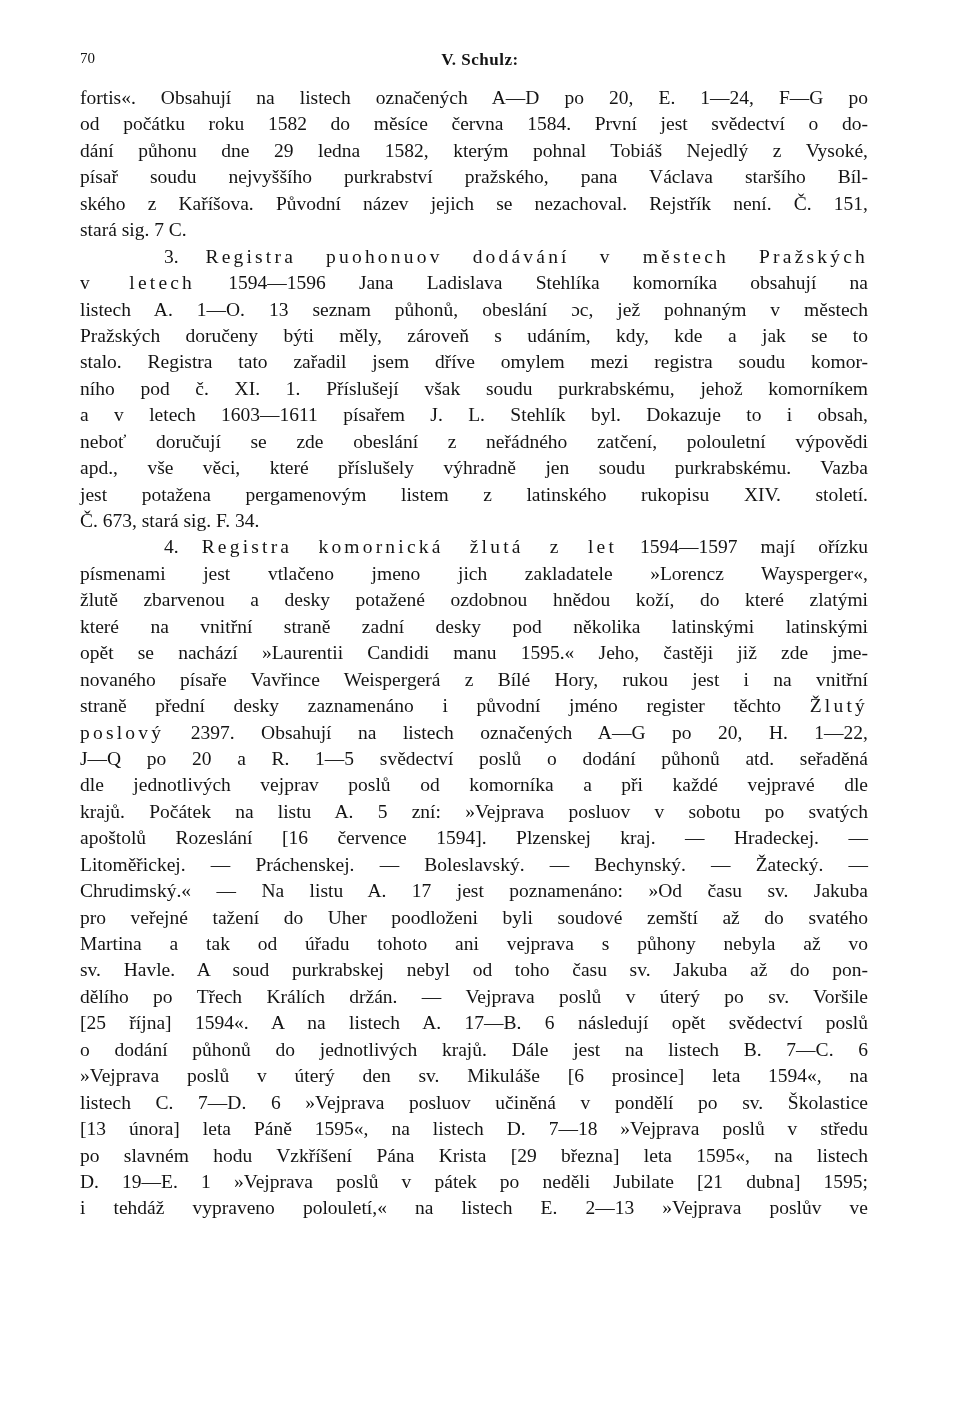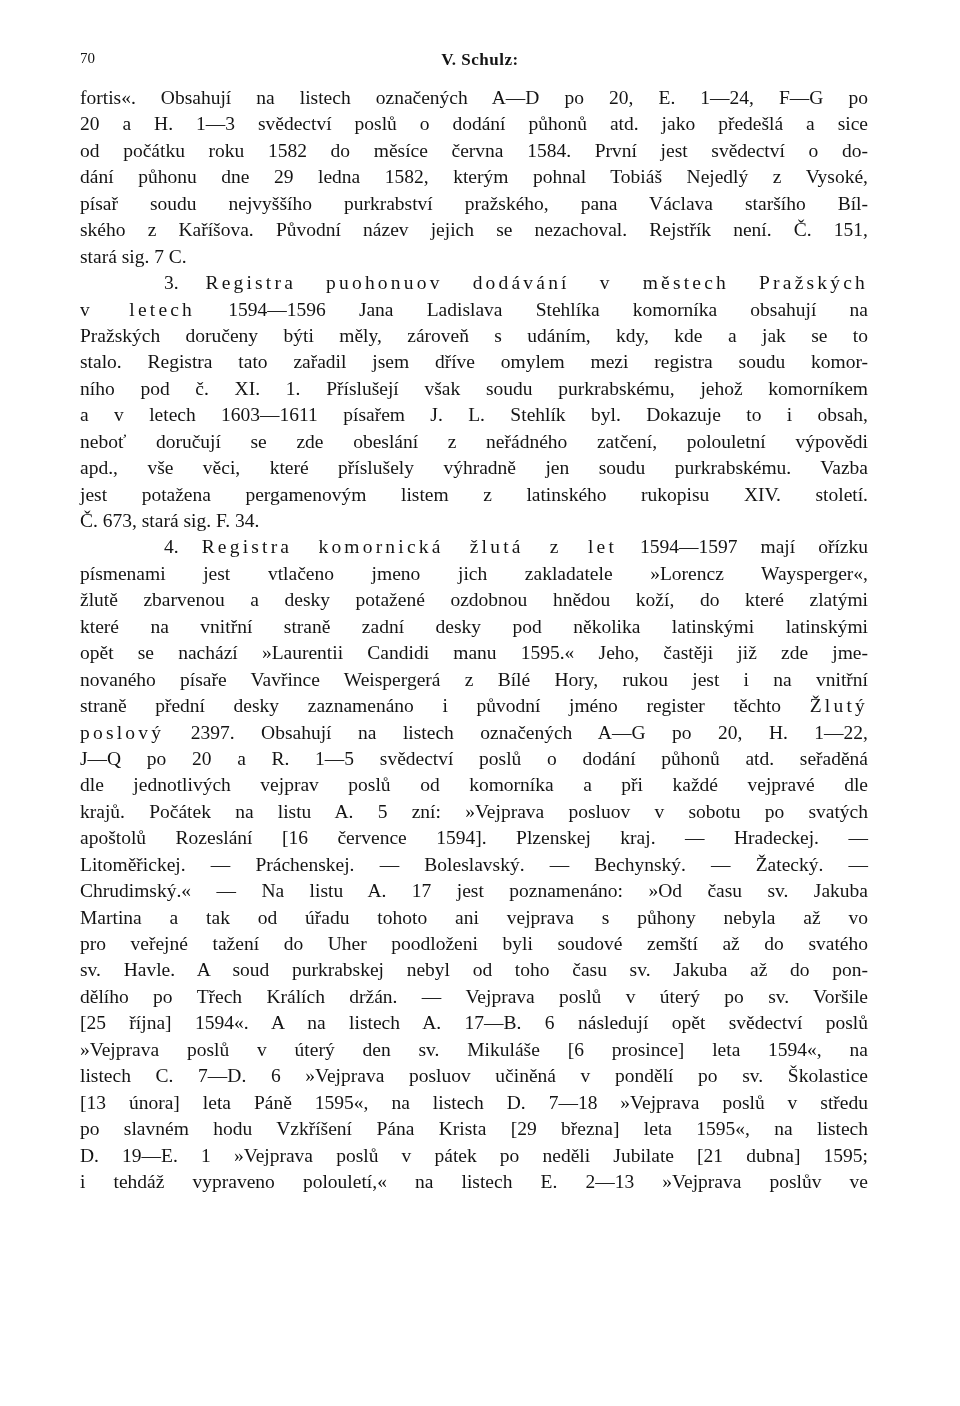--- a/index.html
+++ b/index.html
@@ -18,28 +18,28 @@
 </head>
 <body>
 
 <div class="header">
   <span class="page-number">70</span>
   <span class="running-head">V. Schulz:</span>
 </div>
 
 <div class="body-text" id="body-text">
     <div class="line"><span>fortis«. Obsahují na listech označených A—D po 20, E. 1—24, F—G po</span></div>
-    <div class="line"><span>20 a H. 1—3 svědectví poslů o dodání půhonů atd. jako předešlá a sice</span></div>
     <div class="line"><span>od počátku roku 1582 do měsíce června 1584. První jest svědectví o do-</span></div>
     <div class="line"><span>dání půhonu dne 29 ledna 1582, kterým pohnal Tobiáš Nejedlý z Vysoké,</span></div>
     <div class="line"><span>písař soudu nejvyššího purkrabství pražského, pana Václava staršího Bíl-</span></div>
     <div class="line"><span>ského z Kaříšova. Původní název jejich se nezachoval. Rejstřík není. Č. 151,</span></div>
     <div class="line last"><span>stará sig. 7 C.</span></div>
     <div class="line indent"><span>3. </span><span class="spaced">Registra puohonuov dodávání v městech Pražských</span></div>
     <div class="line"><span class="spaced">v letech</span><span> 1594—1596 Jana Ladislava Stehlíka komorníka obsahují na</span></div>
+    <div class="line"><span>listech A. 1—O. 13 seznam půhonů, obeslání ɔc, jež pohnaným v městech</span></div>
     <div class="line"><span>Pražských doručeny býti měly, zároveň s udáním, kdy, kde a jak se to</span></div>
     <div class="line"><span>stalo. Registra tato zařadil jsem dříve omylem mezi registra soudu komor-</span></div>
     <div class="line"><span>ního pod č. XI. 1. Příslušejí však soudu purkrabskému, jehož komorníkem</span></div>
     <div class="line"><span>a v letech 1603—1611 písařem J. L. Stehlík byl. Dokazuje to i obsah,</span></div>
     <div class="line"><span>neboť doručují se zde obeslání z neřádného zatčení, polouletní výpovědi</span></div>
     <div class="line"><span>apd., vše věci, které příslušely výhradně jen soudu purkrabskému. Vazba</span></div>
     <div class="line"><span>jest potažena pergamenovým listem z latinského rukopisu XIV. století.</span></div>
     <div class="line last"><span>Č. 673, stará sig. F. 34.</span></div>
     <div class="line indent"><span>4. </span><span class="spaced">Registra komornická žlutá z let</span><span> 1594—1597 mají ořízku</span></div>
     <div class="line"><span>písmenami jest vtlačeno jmeno jich zakladatele »Lorencz Waysperger«,</span></div>
@@ -48,24 +48,25 @@
     <div class="line"><span>opět se nachází »Laurentii Candidi manu 1595.« Jeho, častěji již zde jme-</span></div>
     <div class="line"><span>novaného písaře Vavřince Weispergerá z Bílé Hory, rukou jest i na vnitřní</span></div>
     <div class="line"><span>straně přední desky zaznamenáno i původní jméno register těchto </span><span class="spaced">Žlutý</span></div>
     <div class="line"><span class="spaced">poslový</span><span> 2397. Obsahují na listech označených A—G po 20, H. 1—22,</span></div>
     <div class="line"><span>J—Q po 20 a R. 1—5 svědectví poslů o dodání půhonů atd. seřaděná</span></div>
     <div class="line"><span>dle jednotlivých vejprav poslů od komorníka a při každé vejpravé dle</span></div>
     <div class="line"><span>krajů. Počátek na listu A. 5 zní: »Vejprava posluov v sobotu po svatých</span></div>
     <div class="line"><span>apoštolů Rozeslání [16 července 1594]. Plzenskej kraj. — Hradeckej. —</span></div>
     <div class="line"><span>Litoměřickej. — Práchenskej. — Boleslavský. — Bechynský. — Žatecký. —</span></div>
     <div class="line"><span>Chrudimský.« — Na listu A. 17 jest poznamenáno: »Od času sv. Jakuba</span></div>
+    <div class="line"><span>pro veřejné tažení do Uher poodloženi byli soudové zemští až do svatého</span></div>
     <div class="line"><span>Martina a tak od úřadu tohoto ani vejprava s půhony nebyla až vo</span></div>
-    <div class="line"><span>pro veřejné tažení do Uher poodloženi byli soudové zemští až do svatého</span></div>
     <div class="line"><span>sv. Havle. A soud purkrabskej nebyl od toho času sv. Jakuba až do pon-</span></div>
     <div class="line"><span>dělího po Třech Králích držán. — Vejprava poslů v úterý po sv. Voršile</span></div>
     <div class="line"><span>[25 října] 1594«. A na listech A. 17—B. 6 následují opět svědectví poslů</span></div>
+    <div class="line"><span>o dodání půhonů do jednotlivých krajů. Dále jest na listech B. 7—C. 6</span></div>
     <div class="line"><span>»Vejprava poslů v úterý den sv. Mikuláše [6 prosince] leta 1594«, na</span></div>
     <div class="line"><span>listech C. 7—D. 6 »Vejprava posluov učiněná v pondělí po sv. Školastice</span></div>
     <div class="line"><span>[13 února] leta Páně 1595«, na listech D. 7—18 »Vejprava poslů v středu</span></div>
     <div class="line"><span>po slavném hodu Vzkříšení Pána Krista [29 března] leta 1595«, na listech</span></div>
     <div class="line"><span>D. 19—E. 1 »Vejprava poslů v pátek po neděli Jubilate [21 dubna] 1595;</span></div>
     <div class="line"><span>i tehdáž vypraveno polouletí,« na listech E. 2—13 »Vejprava poslův ve</span></div>
   </div>
 
 </body></html>

